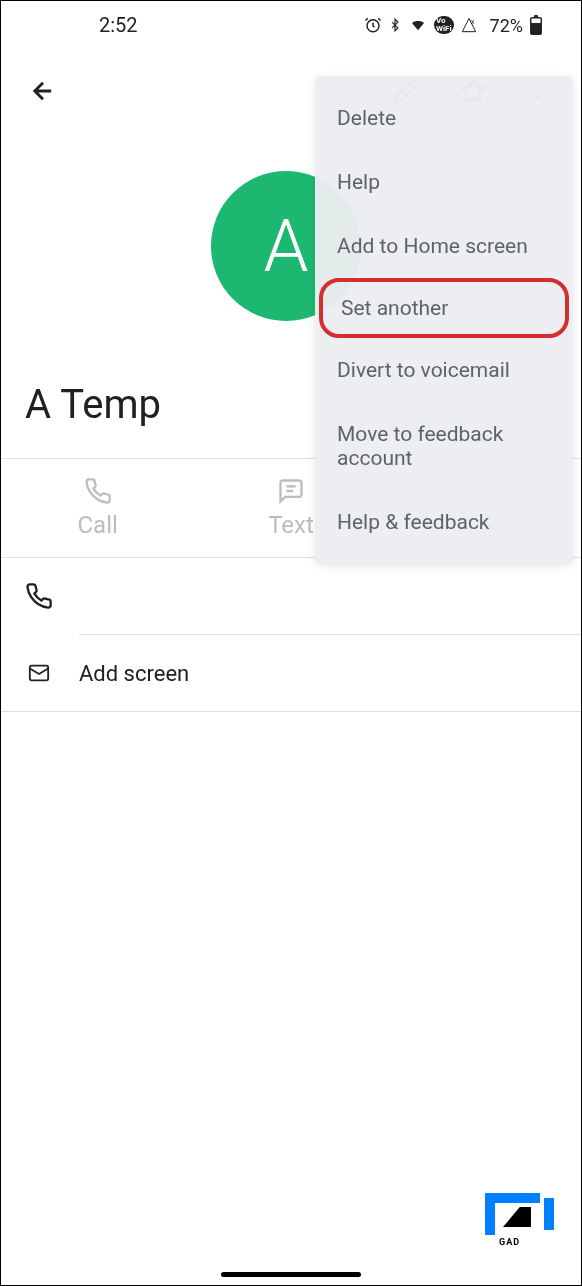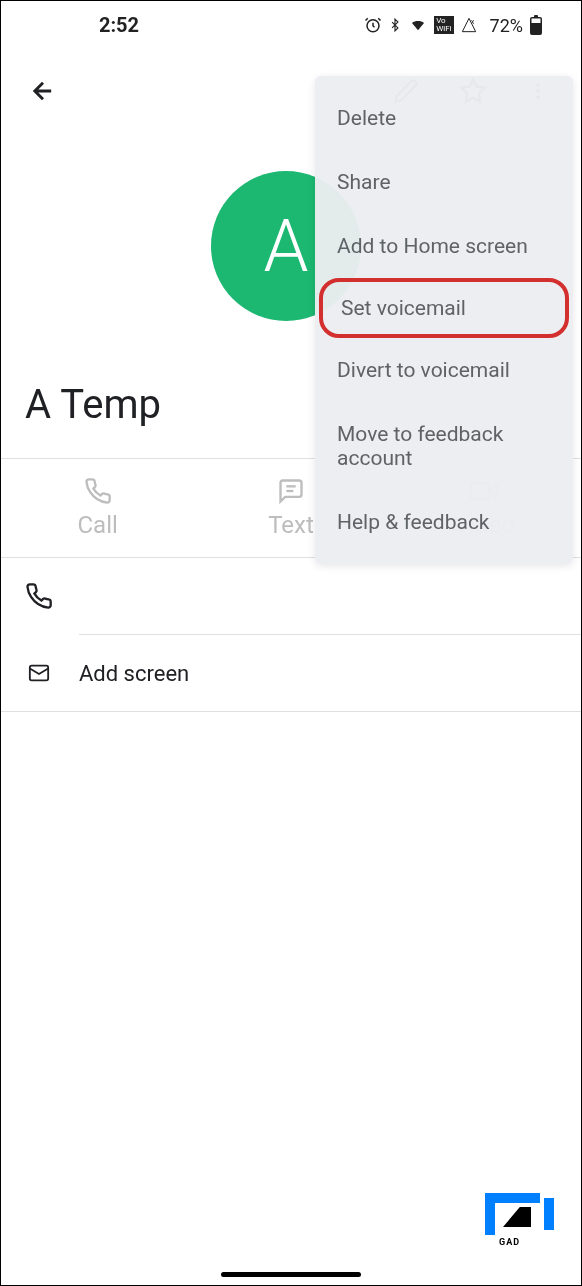--- a/index.html
+++ b/index.html
@@ -24,21 +24,21 @@
       justify-content: space-between;
       align-items: center;
       padding: 12px 20px 8px 20px;
       font-size: 18px;
       color: #222;
     }
     
     .status-left {
       padding-left: 78px;
       font-size: 20px;
-      font-weight: 700;
+      font-weight: 400;
     }
     
     .status-right {
       display: flex;
       align-items: center;
       gap: 6px;
       padding-right: 18px;
     }
     
     .status-icon {
@@ -275,21 +275,21 @@
     <span class="status-icon">
       <svg width="14" height="18" viewBox="0 0 24 24" fill="none" stroke="#222" stroke-width="2">
           <path d="M7 7l10 10-5 5V2l5 5L7 17"></path>
         </svg>
     </span>
     <span class="status-icon">
       <svg width="20" height="16" viewBox="0 0 24 24" fill="#222">
           <path d="M12 20l9-11c-2.5-2-5.6-3-9-3s-6.5 1-9 3l9 11z"></path>
         </svg>
     </span>
-    <span class="status-icon" style="background:#222;color:#fff;font-size:8px;padding:1px 2px;font-weight:normal;line-height:1;">Vo<br>WiFi</span>
+    <span class="status-icon" style="background:#222;color:#fff;font-size:8px;padding:1px 2px;font-weight:bold;line-height:1;border-radius:9px;">Vo<br>WiFi</span>
     <span class="status-icon">
       <svg width="18" height="16" viewBox="0 0 24 24" fill="#222">
           <path d="M2 22h20L12 2 2 22z" fill="none" stroke="#222" stroke-width="1.5"></path>
           <path d="M4 20L19 5 4 20z"></path>
           <text x="15" y="10" font-size="10" fill="#222">x</text>
         </svg>
     </span>
     <span class="battery-text">72%</span>
     <span class="status-icon">
       <svg width="14" height="20" viewBox="0 0 12 20" fill="#222">
@@ -374,23 +374,23 @@
           <rect x="2" y="4" width="20" height="16" rx="2"></rect>
           <path d="M2 7l10 6 10-6"></path>
         </svg>
     </span>
     <span class="info-label">Add screen</span>
   </div>
 </div>
 
 <div class="overflow-menu">
   <div class="menu-item">Delete</div>
-  <div class="menu-item">Share</div>
+  <div class="menu-item">Help</div>
   <div class="menu-item">Add to Home screen</div>
-  <div class="menu-item highlighted">Set voicemail</div>
+  <div class="menu-item highlighted">Set another</div>
   <div class="menu-item">Divert to voicemail</div>
   <div class="menu-item">Move to feedback account</div>
   <div class="menu-item">Help &amp; feedback</div>
 </div>
 
 <div class="watermark">
   <div class="wm-box1">
     <div class="wm-blue1"></div>
     <div class="wm-blue2"></div>
     <div class="wm-black"></div>

